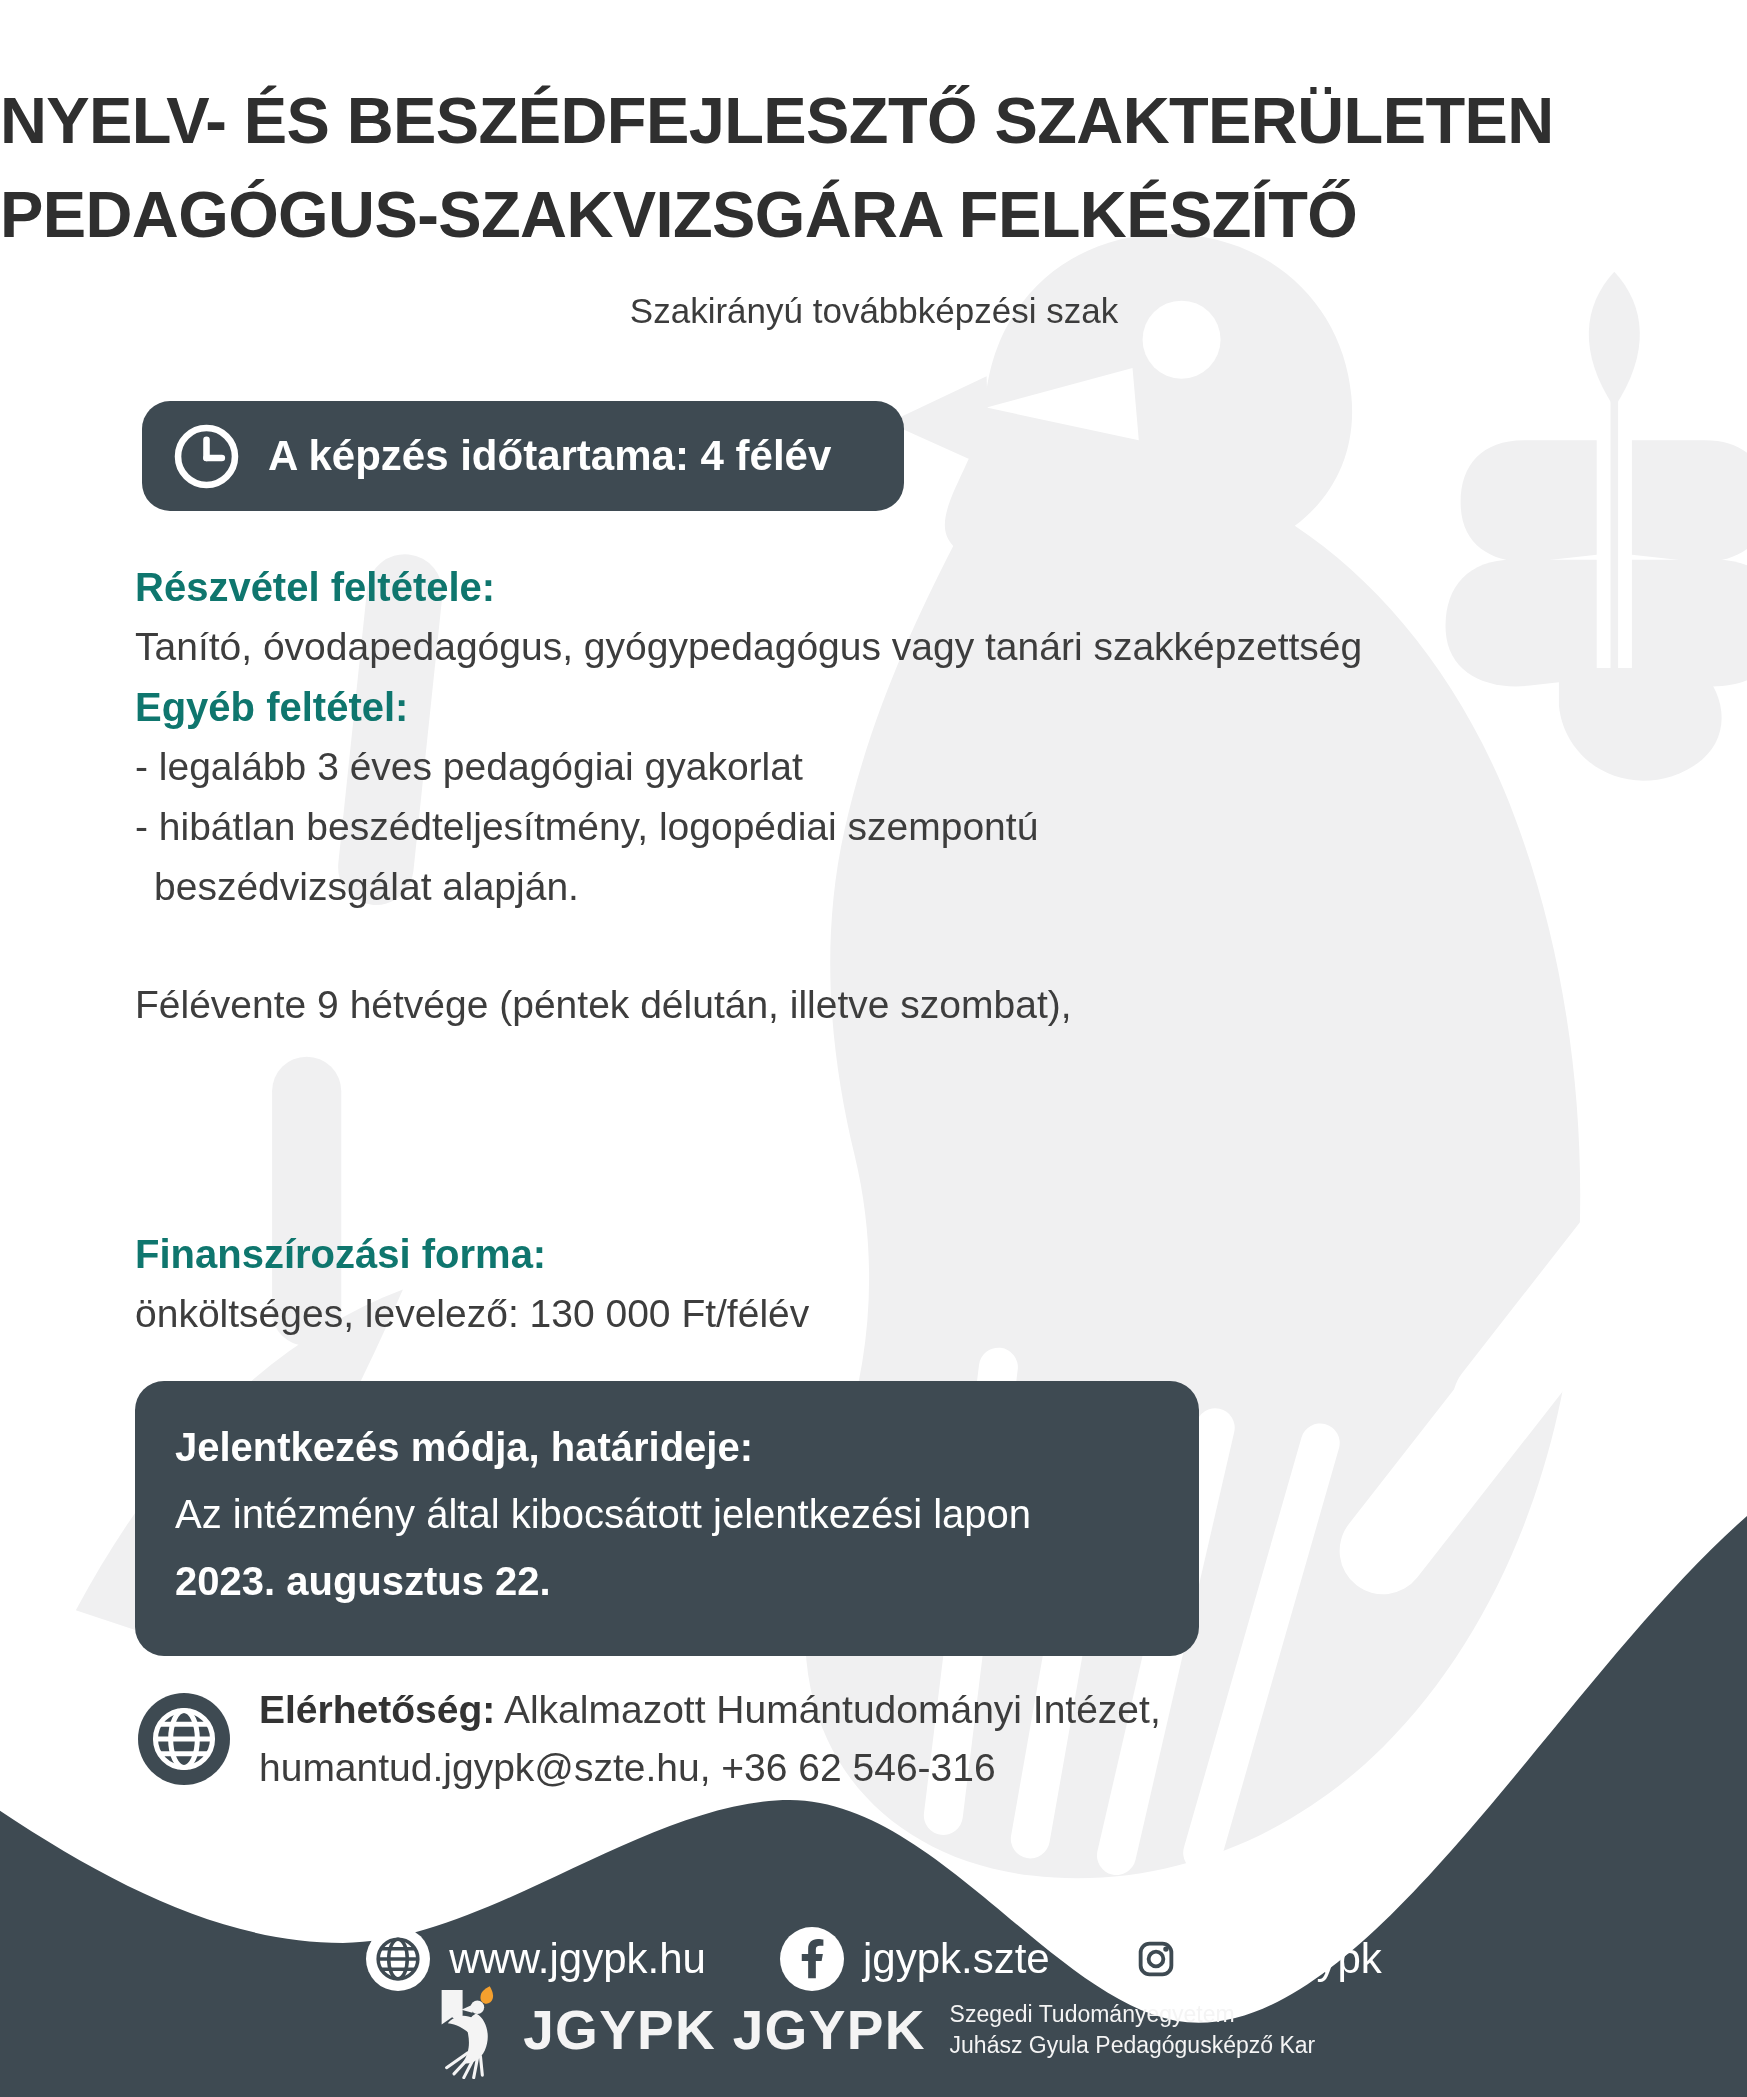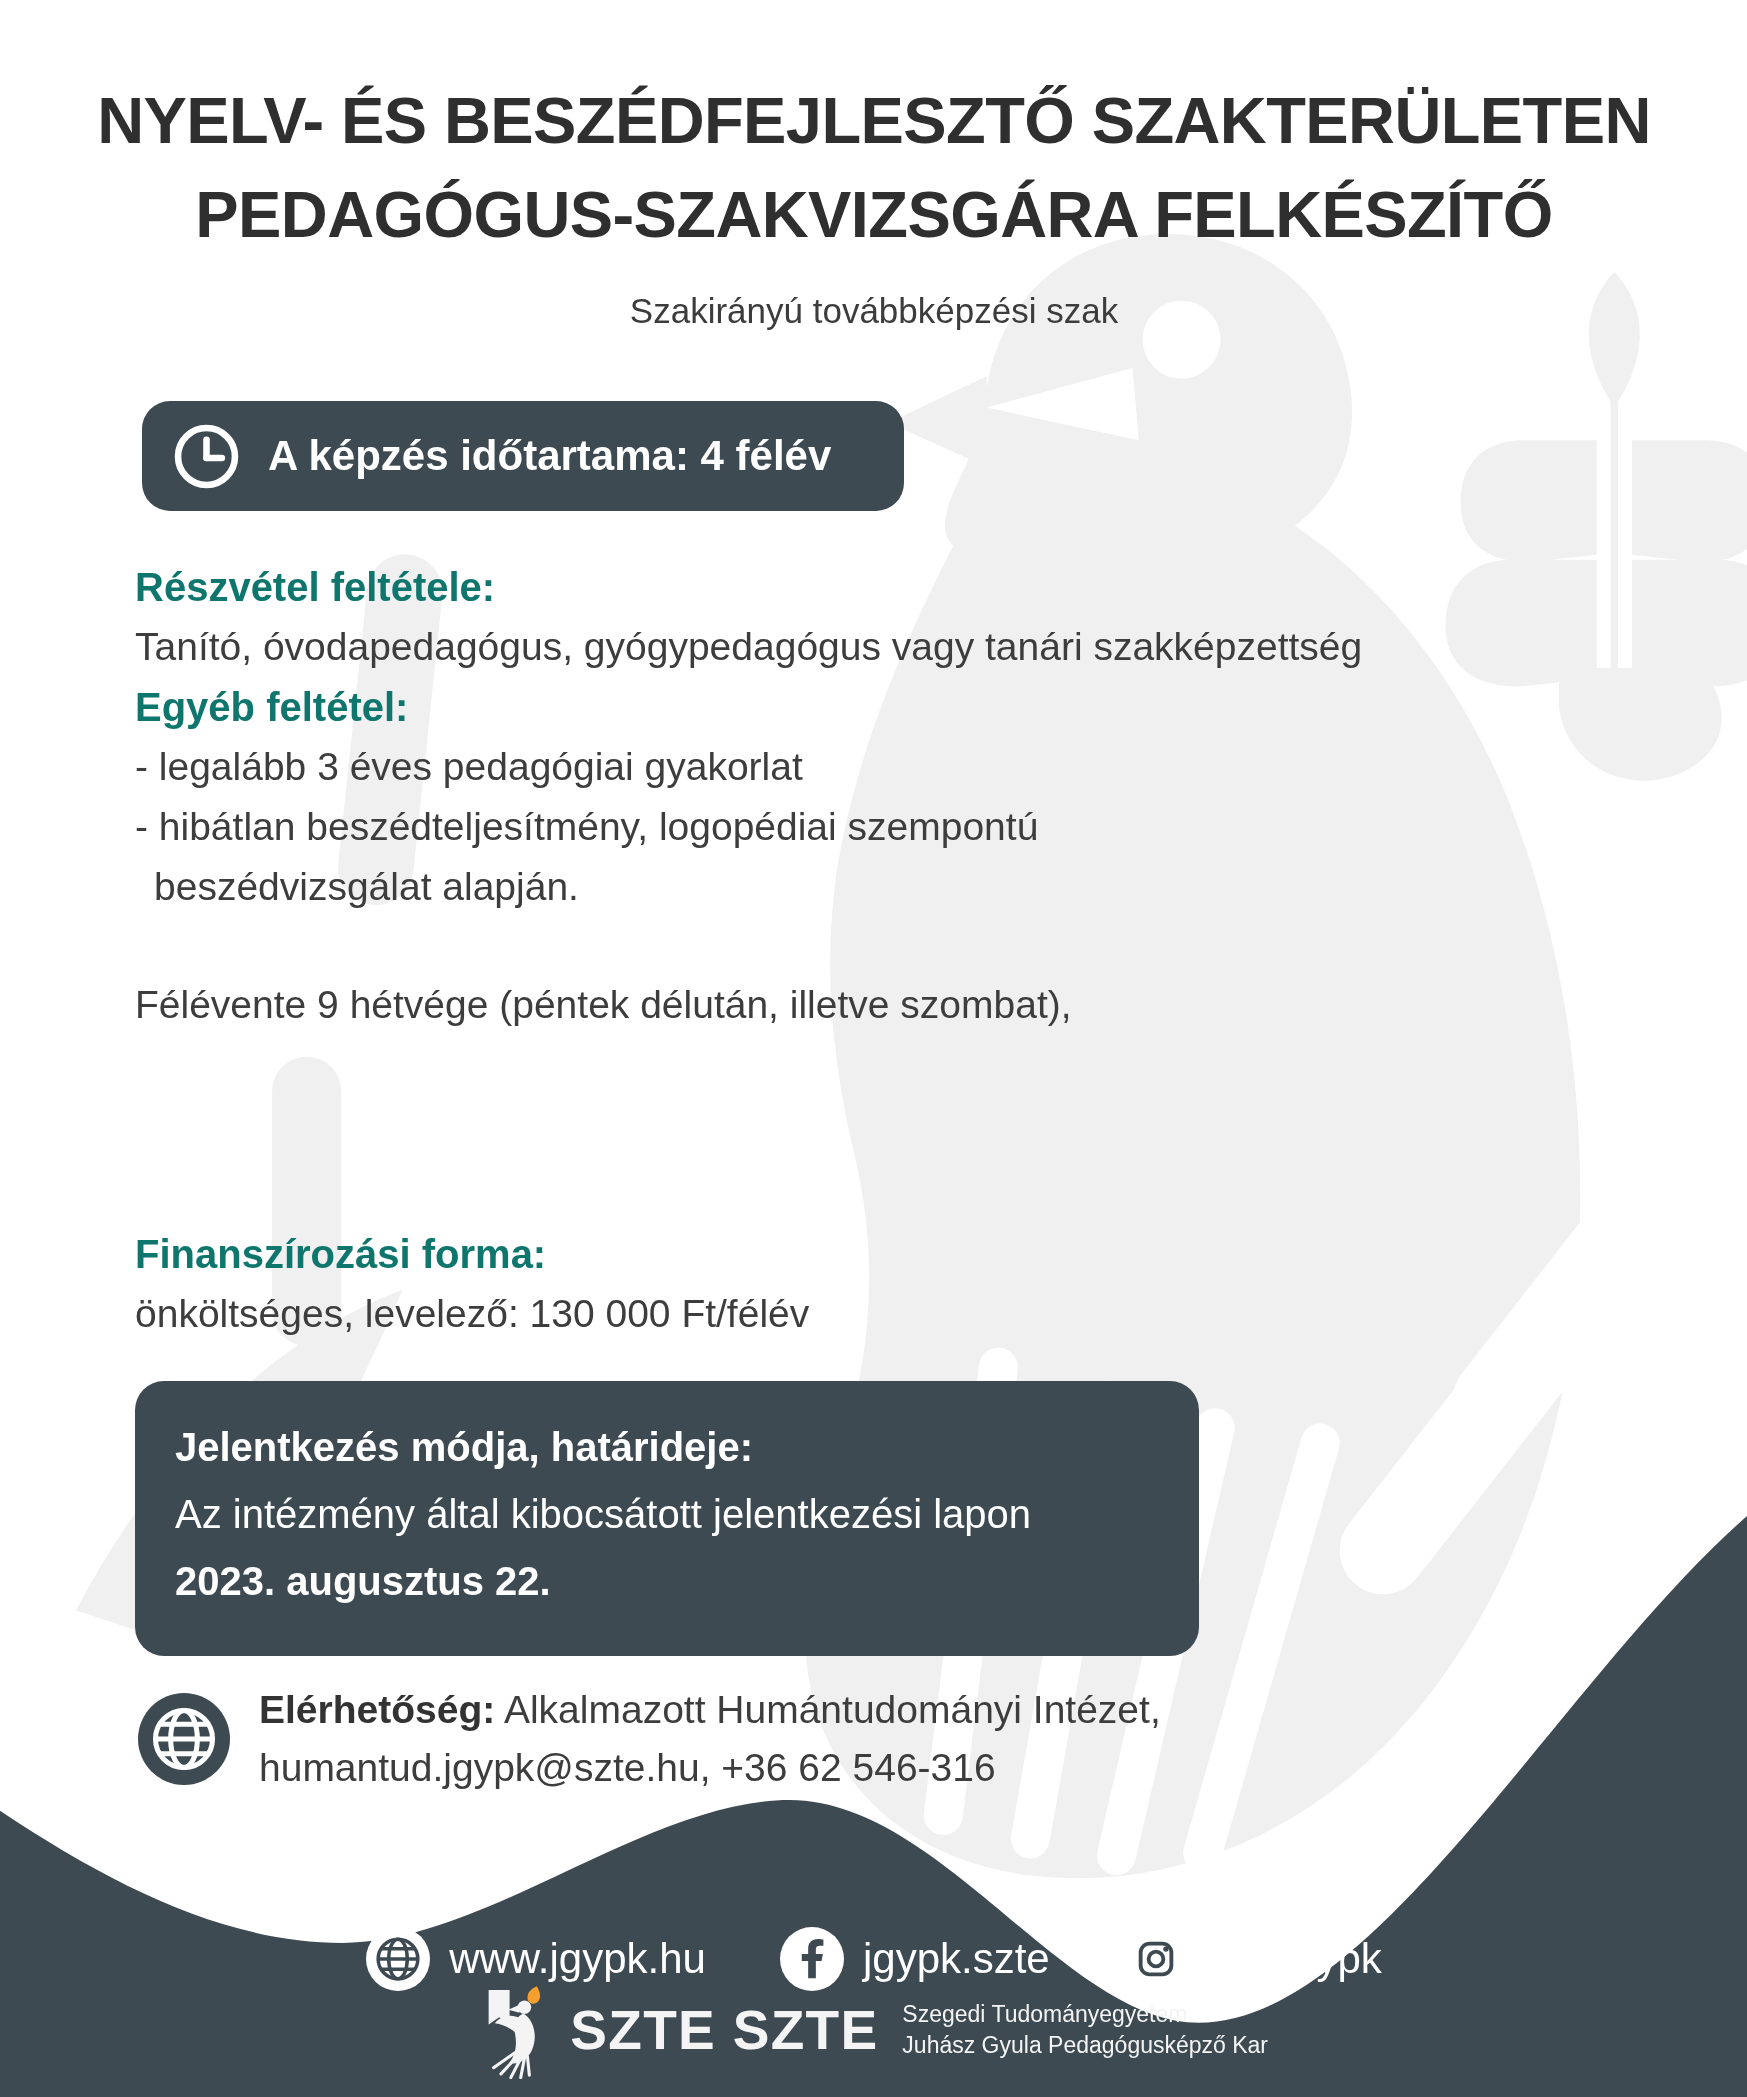--- a/index.html
+++ b/index.html
@@ -5,21 +5,21 @@
   html,body{margin:0;padding:0;background:#e8e8e8;}
   .page{
     position:relative;width:1748px;height:2097px;background:#ffffff;overflow:hidden;
     font-family:"Liberation Sans","DejaVu Sans",sans-serif;color:#3d3d3d;
   }
   .layer{position:absolute;left:0;top:0;width:100%;height:100%;}
   .wm{z-index:0;}
   .content{z-index:2;}
 
   .title{
-    position:absolute;top:74px;left:0;width:100%;text-align:center;
+    position:absolute;top:74px;left:0;width:100%;
     font-size:65px;line-height:94px;font-weight:700;color:#2f2f2f;letter-spacing:-0.6px;
   }
   .subtitle{
     position:absolute;top:291px;left:0;width:100%;text-align:center;
     font-size:35px;color:#3c3c3c;
   }
 
   .badge{
     position:absolute;left:142px;top:401px;width:762px;height:110px;box-sizing:border-box;
     background:#3e4a52;border-radius:28px;display:flex;align-items:center;gap:25px;padding:0 28px;
@@ -228,21 +228,21 @@
         </g>
         <g stroke="#f4f4f4" stroke-width="5" stroke-linecap="round">
           <line x1="56" y1="118" x2="22" y2="142"></line>
           <line x1="60" y1="124" x2="34" y2="152"></line>
           <line x1="66" y1="127" x2="50" y2="158"></line>
           <line x1="72" y1="127" x2="66" y2="158"></line>
           <line x1="77" y1="124" x2="80" y2="154"></line>
         </g>
         <path d="M92,10 C98,20 100,30 93,36 C86,41 77,37 77,28 C77,19 84,14 92,10 Z" fill="#f5a02e"></path>
       </svg>
-      <span class="logo-name">SZTE SZTE</span>
+      <span class="logo-name">JGYPK JGYPK</span>
       <div class="logo-org">
         <div>Szegedi Tudományegyetem</div>
         <div>Juhász Gyula Pedagógusképző Kar</div>
       </div>
     </div>
 
   </div>
 </div>
 
 

